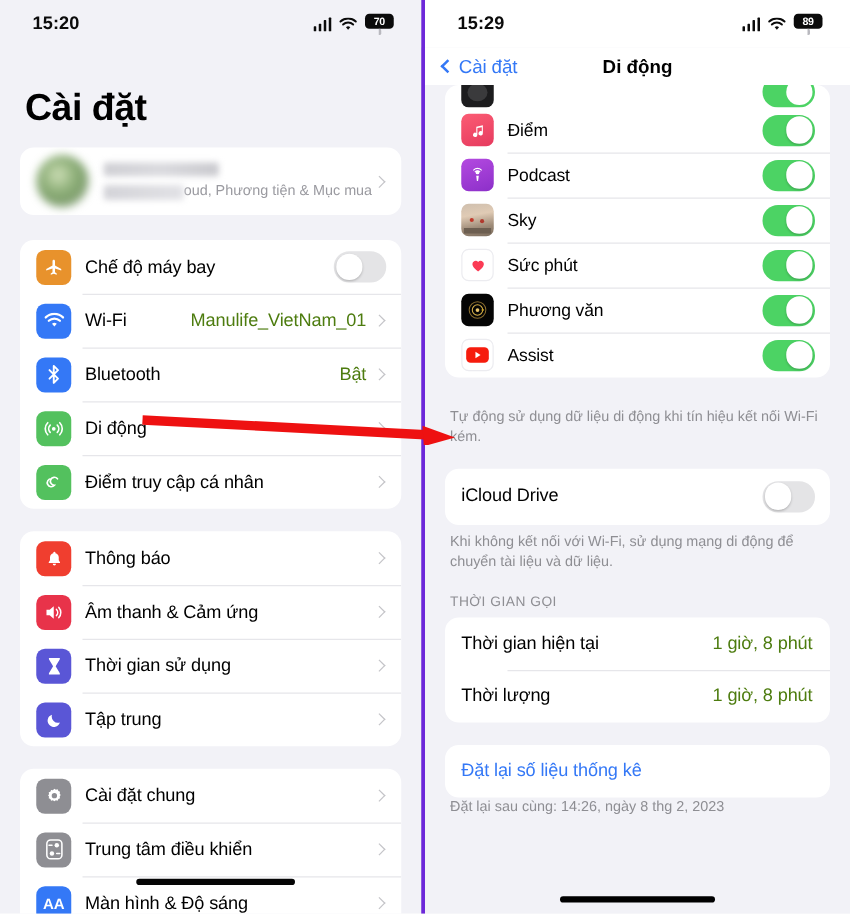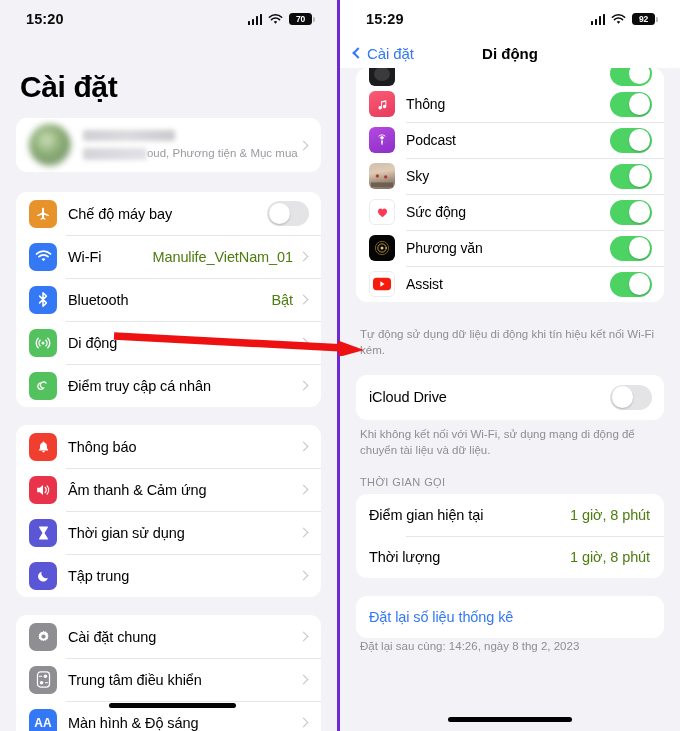--- a/index.html
+++ b/index.html
@@ -30,21 +30,21 @@
   .status-time { font-size: 14.5px; font-weight: 600; color: #0b0b0b; letter-spacing: .1px; }
   .status-right { display: flex; align-items: center; gap: 6px; }
   .sig { display: flex; align-items: flex-end; gap: 1.5px; height: 11px; }
   .sig i { display: block; width: 2.5px; background: #0b0b0b; border-radius: .5px; }
   .sig i:nth-child(1){ height: 4px; }
   .sig i:nth-child(2){ height: 6px; }
   .sig i:nth-child(3){ height: 8.5px; }
   .sig i:nth-child(4){ height: 11px; }
   .wifi-ico { width: 15px; height: 11px; position: relative; }
   .batt {
-    display: flex; align-items: center;
+    display: flex; align-items: center; flex-direction: column;
   }
   .batt-body {
     height: 12px; min-width: 23px; border-radius: 3.5px;
     background: #0b0b0b; color: #fff;
     font-size: 8.5px; font-weight: 700;
     display: flex; align-items: center; justify-content: center;
     padding: 0 3px; letter-spacing: -.2px;
   }
   .batt-tip { width: 2px; height: 5px; background: #b9b9bf; border-radius: 0 1.5px 1.5px 0; margin-left: 1px; }
 
@@ -391,21 +391,21 @@
             <i></i>
             <i></i>
             <i></i>
           </div>
         <svg class="wifi-ico" viewBox="0 0 16 12">
           <path d="M8 10.6 6.1 8.5a2.9 2.9 0 0 1 3.8 0z" fill="#0b0b0b"></path>
           <path d="M3.6 6.1a6.4 6.4 0 0 1 8.8 0" stroke="#0b0b0b" stroke-width="1.7" fill="none" stroke-linecap="round"></path>
           <path d="M1.3 3.5a9.8 9.8 0 0 1 13.4 0" stroke="#0b0b0b" stroke-width="1.7" fill="none" stroke-linecap="round"></path>
         </svg>
         <div class="batt">
-          <div class="batt-body">92</div>
+          <div class="batt-body">89</div>
           <div class="batt-tip"></div>
         </div>
       </div>
     </div>
 
     <div class="navbar">
       <div class="back">
         <span class="back-chev"></span>
         <span>Cài đặt</span>
       </div>
@@ -421,21 +421,21 @@
               <div class="knob"></div>
             </div>
         </div>
 
         <div class="row app-row">
           <div class="ico" style="background:linear-gradient(160deg,#fb5c74,#e63a5e)">
             <svg width="13" height="13" viewBox="0 0 24 24" fill="#fff">
                 <path d="M19 4.2 9.3 6.1v9.3a3.2 3.2 0 1 0 1.6 2.8V8.3l6.5-1.3v6.1a3.2 3.2 0 1 0 1.6 2.8z"></path>
               </svg>
           </div>
-          <div class="row-label">Thông</div>
+          <div class="row-label">Điểm</div>
           <div class="toggle">
               <div class="knob"></div>
             </div>
         </div>
 
         <div class="row app-row">
           <div class="ico" style="background:linear-gradient(160deg,#b44ae0,#8c2fc9)">
             <svg width="14" height="14" viewBox="0 0 24 24" fill="#fff">
                 <circle cx="12" cy="8.4" r="2.6"></circle>
                 <path d="M10.2 13h3.6l-1 7.2h-1.6z"></path>
@@ -461,21 +461,21 @@
               <div class="knob"></div>
             </div>
         </div>
 
         <div class="row app-row">
           <div class="ico" style="background:#ffffff;border:1px solid #ececf0">
             <svg width="13" height="13" viewBox="0 0 24 24" fill="#fb3b55">
                 <path d="M12 20.5S3.5 14.9 3.5 9.6A4.8 4.8 0 0 1 12 6.6a4.8 4.8 0 0 1 8.5 3c0 5.3-8.5 10.9-8.5 10.9z"></path>
               </svg>
           </div>
-          <div class="row-label">Sức động</div>
+          <div class="row-label">Sức phút</div>
           <div class="toggle">
               <div class="knob"></div>
             </div>
         </div>
 
         <div class="row app-row">
           <div class="ico" style="background:#050505">
             <svg width="20" height="20" viewBox="0 0 24 24" fill="none" stroke="#d9b24a" stroke-width="1">
                 <circle cx="12" cy="12" r="1.8" fill="#e9c46a" stroke="none"></circle>
                 <ellipse cx="12" cy="12" rx="5" ry="5"></ellipse>
@@ -511,21 +511,21 @@
           <div class="toggle off">
               <div class="knob"></div>
             </div>
         </div>
       </div>
       <div class="footnote">Khi không kết nối với Wi-Fi, sử dụng mạng di động để chuyển tài liệu và dữ liệu.</div>
 
       <div class="group-header">THỜI GIAN GỌI</div>
       <div class="card">
         <div class="row" style="height:42px">
-          <div class="row-label">Điểm gian hiện tại</div>
+          <div class="row-label">Thời gian hiện tại</div>
           <div class="row-value" style="margin-right:2px">1 giờ, 8 phút</div>
         </div>
         <div class="row" style="height:42px">
           <div class="row-label">Thời lượng</div>
           <div class="row-value" style="margin-right:2px">1 giờ, 8 phút</div>
         </div>
       </div>
 
       <div class="card" style="margin-bottom:0">
         <div class="row blue-row">

